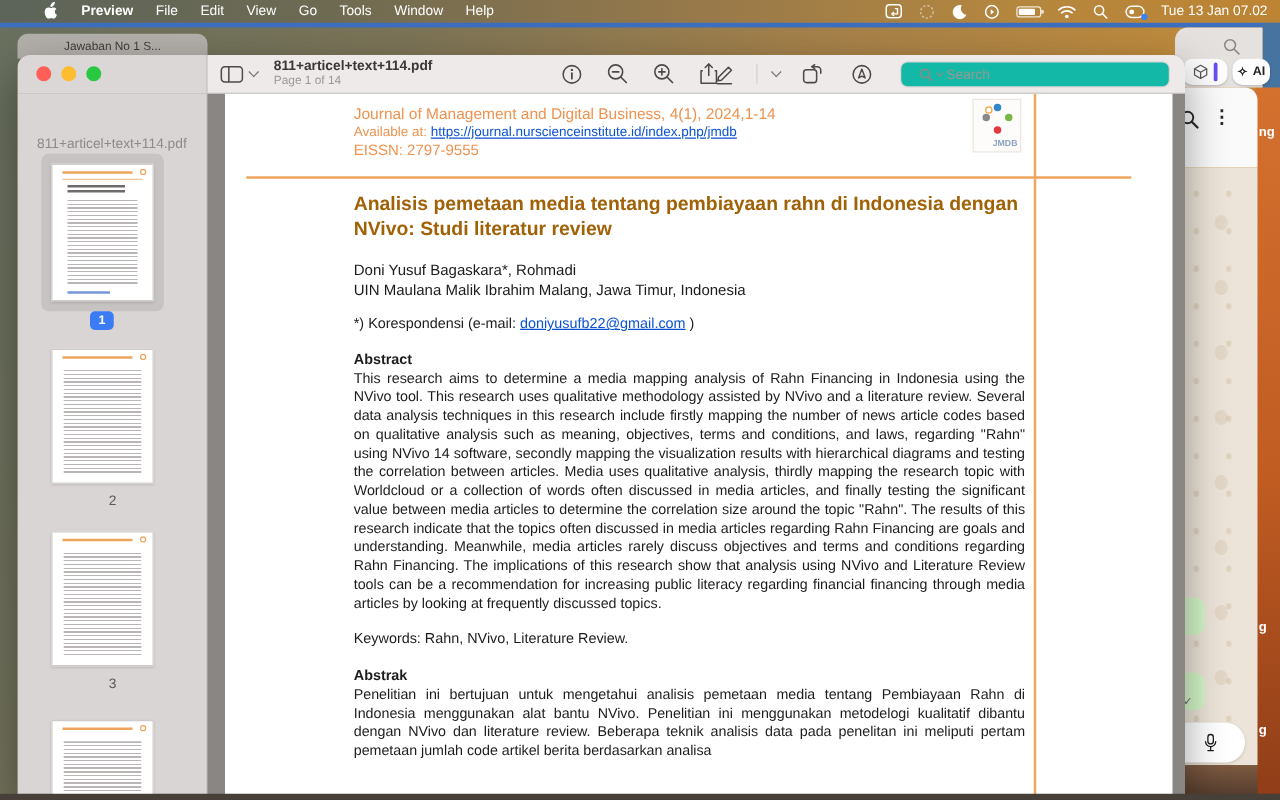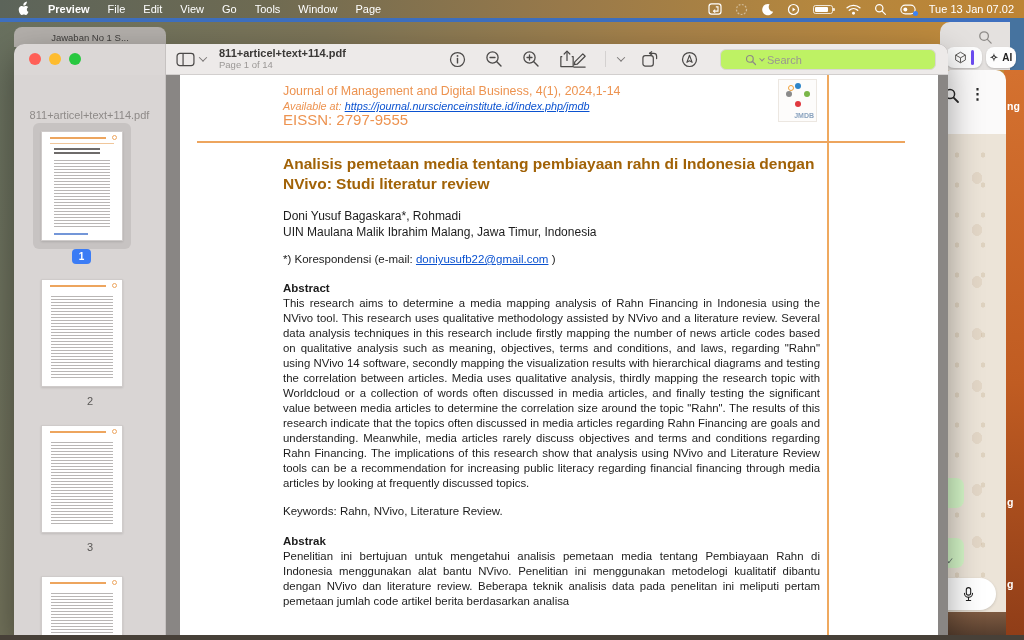--- a/index.html
+++ b/index.html
@@ -4,21 +4,21 @@
 <style>
   * { margin:0; padding:0; box-sizing:border-box; }
   html,body { width:1024px; height:640px; overflow:hidden; font-family:"Liberation Sans",sans-serif; }
   .screen { position:relative; width:1024px; height:640px; overflow:hidden;
     background:linear-gradient(105deg,#68705f 0%,#7c7457 28%,#a5814a 55%,#bd8a3e 78%,#c58a35 100%); }
 
   
   .menubar { position:absolute; left:0; top:0; width:1024px; height:18px;
     background:linear-gradient(90deg,#5c645a 0%,#6d6a52 25%,#98794a 55%,#b5873e 80%,#bd8434 100%);
     display:flex; align-items:center; color:#fff; font-size:11px; z-index:40; }
-  .mb-left { display:flex; align-items:center; gap:18px; padding-left:18px; }
+  .mb-left { display:flex; align-items:center; gap:18px; padding-left:35px; }
   .mb-app { font-weight:bold; }
   .mb-item { white-space:nowrap; }
   .mb-right { margin-left:auto; display:flex; align-items:center; gap:13px; padding-right:10px; }
   .mb-right svg { display:block; }
   .mb-clock { font-size:11px; white-space:nowrap; }
   .battery { position:relative; width:20px; height:9px; border:1px solid rgba(255,255,255,.8); border-radius:2.5px; }
   .battery::after { content:""; position:absolute; right:-3px; top:2px; width:2px; height:3.5px; background:rgba(255,255,255,.8); border-radius:0 1px 1px 0; }
   .battery i { position:absolute; left:1px; top:1px; bottom:1px; width:13px; background:#fff; border-radius:1px; }
 
   
@@ -70,22 +70,22 @@
   .tb-icon svg { display:block; }
   .chev-down { width:6px; height:6px; border-right:1.6px solid #7a7776; border-bottom:1.6px solid #7a7776;
     transform:rotate(45deg) translate(-1px,-1px); }
   .tb-group-left { display:flex; align-items:center; margin-left:5px; }
   .tb-title { margin-left:13px; line-height:1.15; }
   .tb-title .fname { font-size:11px; font-weight:bold; color:#3a3836; }
   .tb-title .pgind { font-size:9.5px; color:#9b9896; }
   .tb-mid { position:absolute; left:278px; display:flex; align-items:center; gap:9px; }
   .tb-right { position:absolute; left:400px; display:flex; align-items:center; gap:12px; }
   .tb-sep { width:1px; height:16px; background:#d4d1d0; }
-  .search-field { position:absolute; right:12px; top:5px; width:216px; height:21px; background:#bef264;
-    border:1px solid #d9d6d5; border-radius:6px; display:flex; align-items:center; padding-left:24px; gap:3px; }
+  .search-field { position:absolute; right:12px; top:5px; width:216px; height:21px; background:#14b8a6;
+    border:1px solid #d9d6d5; border-radius:6px; display:flex; align-items:center; padding-left:14px; gap:3px; }
   .search-field input { border:none; outline:none; background:transparent; font-size:11px; width:150px;
     font-family:"Liberation Sans",sans-serif; color:#333; }
   .search-field input::placeholder { color:#9a9691; }
 
   .win-body { position:absolute; left:0; top:31px; width:934px; height:565px; display:flex; }
   .sidebar { width:152px; height:565px; background:#d9d5d4; border-right:1px solid #c6c2c1; position:relative; flex:none; }
   .sb-filename { position:absolute; left:6px; right:6px; top:34px; text-align:center; font-size:11px; color:#8e8a88;
     white-space:nowrap; overflow:hidden; }
   .thumb-sel { position:absolute; left:19px; top:48px; width:98px; height:126px; background:#c7c3c2; border-radius:6px; }
   .thumb-page { position:absolute; background:#fff; border:1px solid #cfcbca; box-shadow:0 1px 2px rgba(0,0,0,.12); overflow:hidden; }
@@ -115,23 +115,23 @@
   .logo-dots i { position:absolute; width:6px; height:6px; border-radius:50%; }
   .ld-blue   { background:#2f86c9; left:9px;  top:0; }
   .ld-green  { background:#7ab648; right:0;  top:8px; }
   .ld-red    { background:#e0393f; left:9px;  bottom:0; }
   .ld-gray   { background:#8a8a8a; left:0;   top:8px; }
   .ld-ring   { left:2px; top:2px; width:18px; height:18px; border:1.5px solid #f0a13a; background:transparent; }
   .logo-label { position:absolute; left:0; right:2px; bottom:2px; text-align:right; font-size:7px; font-weight:bold; color:#8aa3bf; }
 
   .doc { position:absolute; left:0; top:0; width:758px; padding:8px 118px 0 103px; color:#1c1c1c; }
   .doc-journal { font-size:12.4px; line-height:16px; color:#ed9350; }
-  .doc-avail { font-size:10.8px; line-height:14px; color:#ed9350;font-style:italic; }
+  .doc-avail { font-size:10.8px; line-height:14px; color:#ed9350; }
   .doc-avail a, .doc-email { color:#0b52d0; text-decoration:underline; }
-  .doc-eissn { font-size:15px; line-height:14px; color:#ed9350; }
+  .doc-eissn { font-size:12px; line-height:14px; color:#ed9350; }
   .doc-title { margin-top:27px; font-size:15.5px; line-height:20px; font-weight:bold; color:#a16207; }
   .doc-authors { margin-top:14px; font-size:12px; line-height:16px; }
   .doc-corr { margin-top:12px; font-size:11.5px; line-height:15px; }
   .doc-h { margin-top:14px; font-size:11.5px; line-height:15px; font-weight:bold; }
   .doc-p { font-size:11.4px; line-height:15px; text-align:justify; }
   .doc-kw { margin-top:13px; font-size:11.5px; line-height:15px; }
   .doc-h2 { margin-top:15px; font-size:11.5px; line-height:15px; font-weight:bold; }
 
   .dock-strip { position:absolute; left:0; bottom:0; width:1024px; height:5px; background:#474038; z-index:50; }
 </style>
@@ -208,21 +208,21 @@
             <path d="M12.9 12.6c0-2.4 2-3.6 2.1-3.6-1.1-1.7-2.9-1.9-3.5-1.9-1.5-.2-2.9.9-3.7.9-.8 0-1.9-.9-3.2-.8-1.6 0-3.1 1-4 2.4-1.7 2.9-.4 7.3 1.2 9.7.8 1.2 1.8 2.5 3.1 2.4 1.2-.1 1.7-.8 3.2-.8 1.5 0 1.9.8 3.2.8 1.3 0 2.2-1.2 3-2.4.9-1.4 1.3-2.7 1.3-2.8-.1 0-2.6-1-2.7-3.9z" transform="scale(0.75) translate(1,1)"></path>
           </svg>
       </span>
       <span class="mb-app">Preview</span>
       <span class="mb-item">File</span>
       <span class="mb-item">Edit</span>
       <span class="mb-item">View</span>
       <span class="mb-item">Go</span>
       <span class="mb-item">Tools</span>
       <span class="mb-item">Window</span>
-      <span class="mb-item">Page</span>
+      <span class="mb-item">Help</span>
     </div>
     <div class="mb-right">
       <span>
         <svg width="14" height="12" viewBox="0 0 16 14">
             <rect x="1" y="1" width="14" height="12" rx="3" fill="none" stroke="#fff" stroke-width="1.4"></rect>
             <path d="M9 4.5h2.5v5h-5" fill="none" stroke="#fff" stroke-width="1.3"></path>
             <path d="M8.2 7.8 6.2 9.5l2 1.7" fill="none" stroke="#fff" stroke-width="1.3" stroke-linejoin="round"></path>
           </svg>
       </span>
       <span style="opacity:.45">

